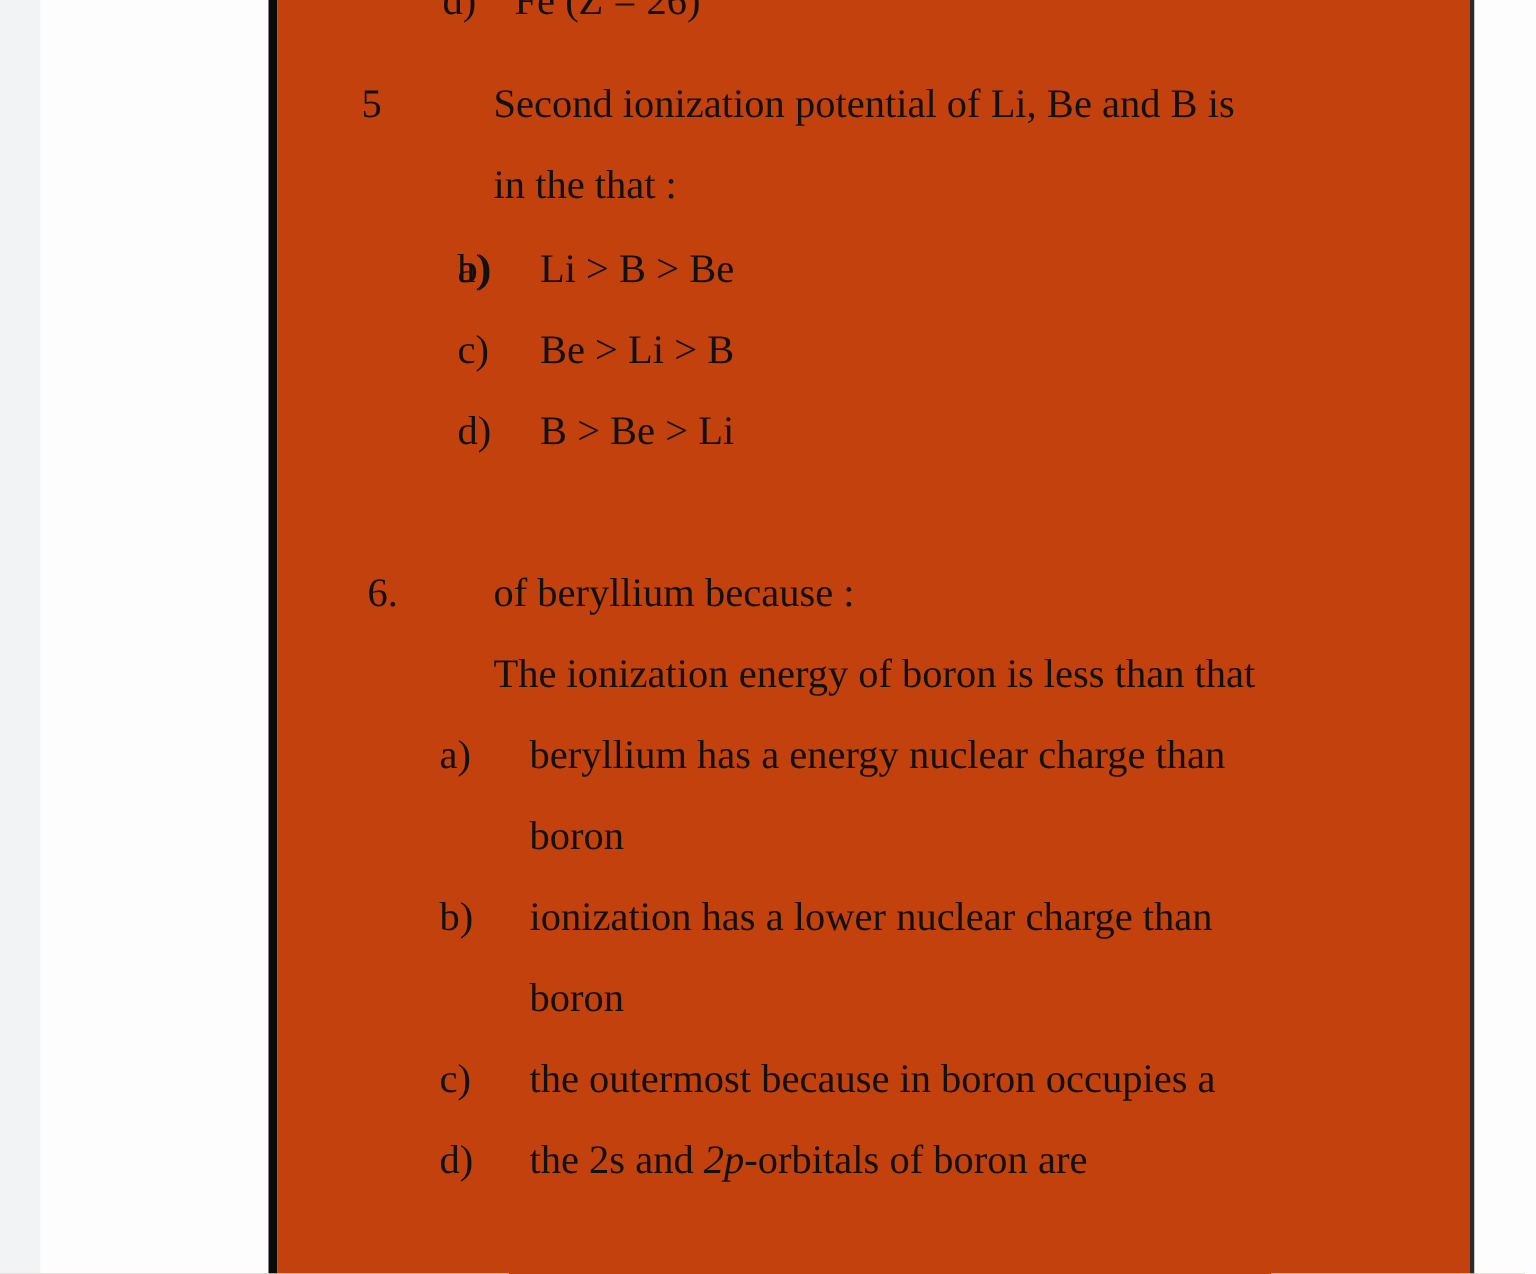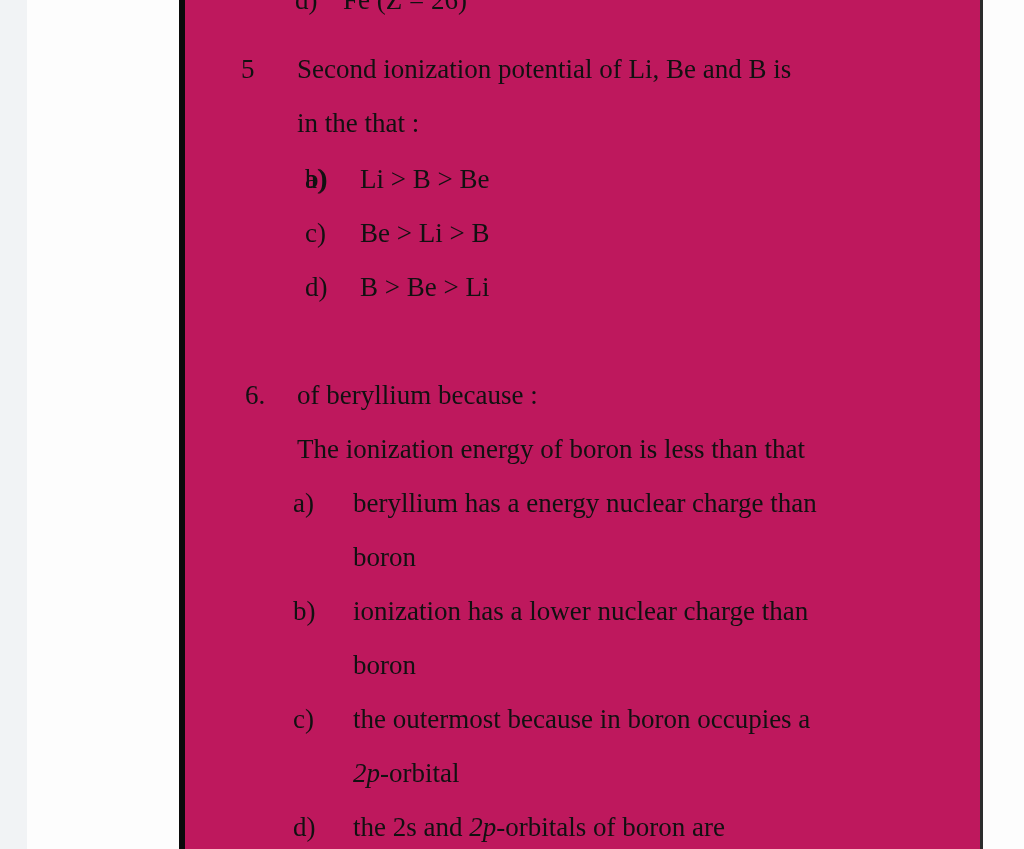--- a/index.html
+++ b/index.html
@@ -74,21 +74,21 @@
     background: #fdfdfd;
   }
 
   
   .content {
     position: absolute;
     left: 185px;
     top: 0;
     width: 795px;
     height: 849px;
-    background: #be185d;
+    background: #c2410c;
     color: #111111;
   }
 
   
   .clipped-line {
     position: absolute;
     left: 110px;
     top: -16px;
     font-size: 27px;
     line-height: 32px;
@@ -119,20 +119,21 @@
     top: 0;
     font-size: 27px;
     line-height: 54px;
   }
   .q6 .q-num { left: 60px; }
   .q6 .q-stem { padding-left: 112px; }
 
   .q-stem .stem-line {
     display: block;
     white-space: nowrap;
+    margin-left: 32px;
   }
 
   .options {
     margin-top: 0;
   }
   .option {
     position: relative;
     padding-left: 168px;
     font-size: 27px;
     line-height: 54px;
@@ -221,21 +222,20 @@
           <span class="opt-cont">boron</span>
         </div>
         <div class="option">
           <span class="opt-letter">b)</span>
           <span class="opt-text">ionization has a lower nuclear charge than</span>
           <span class="opt-cont">boron</span>
         </div>
         <div class="option">
           <span class="opt-letter">c)</span>
           <span class="opt-text">the outermost because in boron occupies a</span>
-          <span class="opt-cont"><i>2p</i>-orbital</span>
         </div>
         <div class="option">
           <span class="opt-letter">d)</span>
           <span class="opt-text">the 2s and <i>2p</i>-orbitals of boron are</span>
         </div>
       </div>
     </div>
 
   </div>
 </div>

